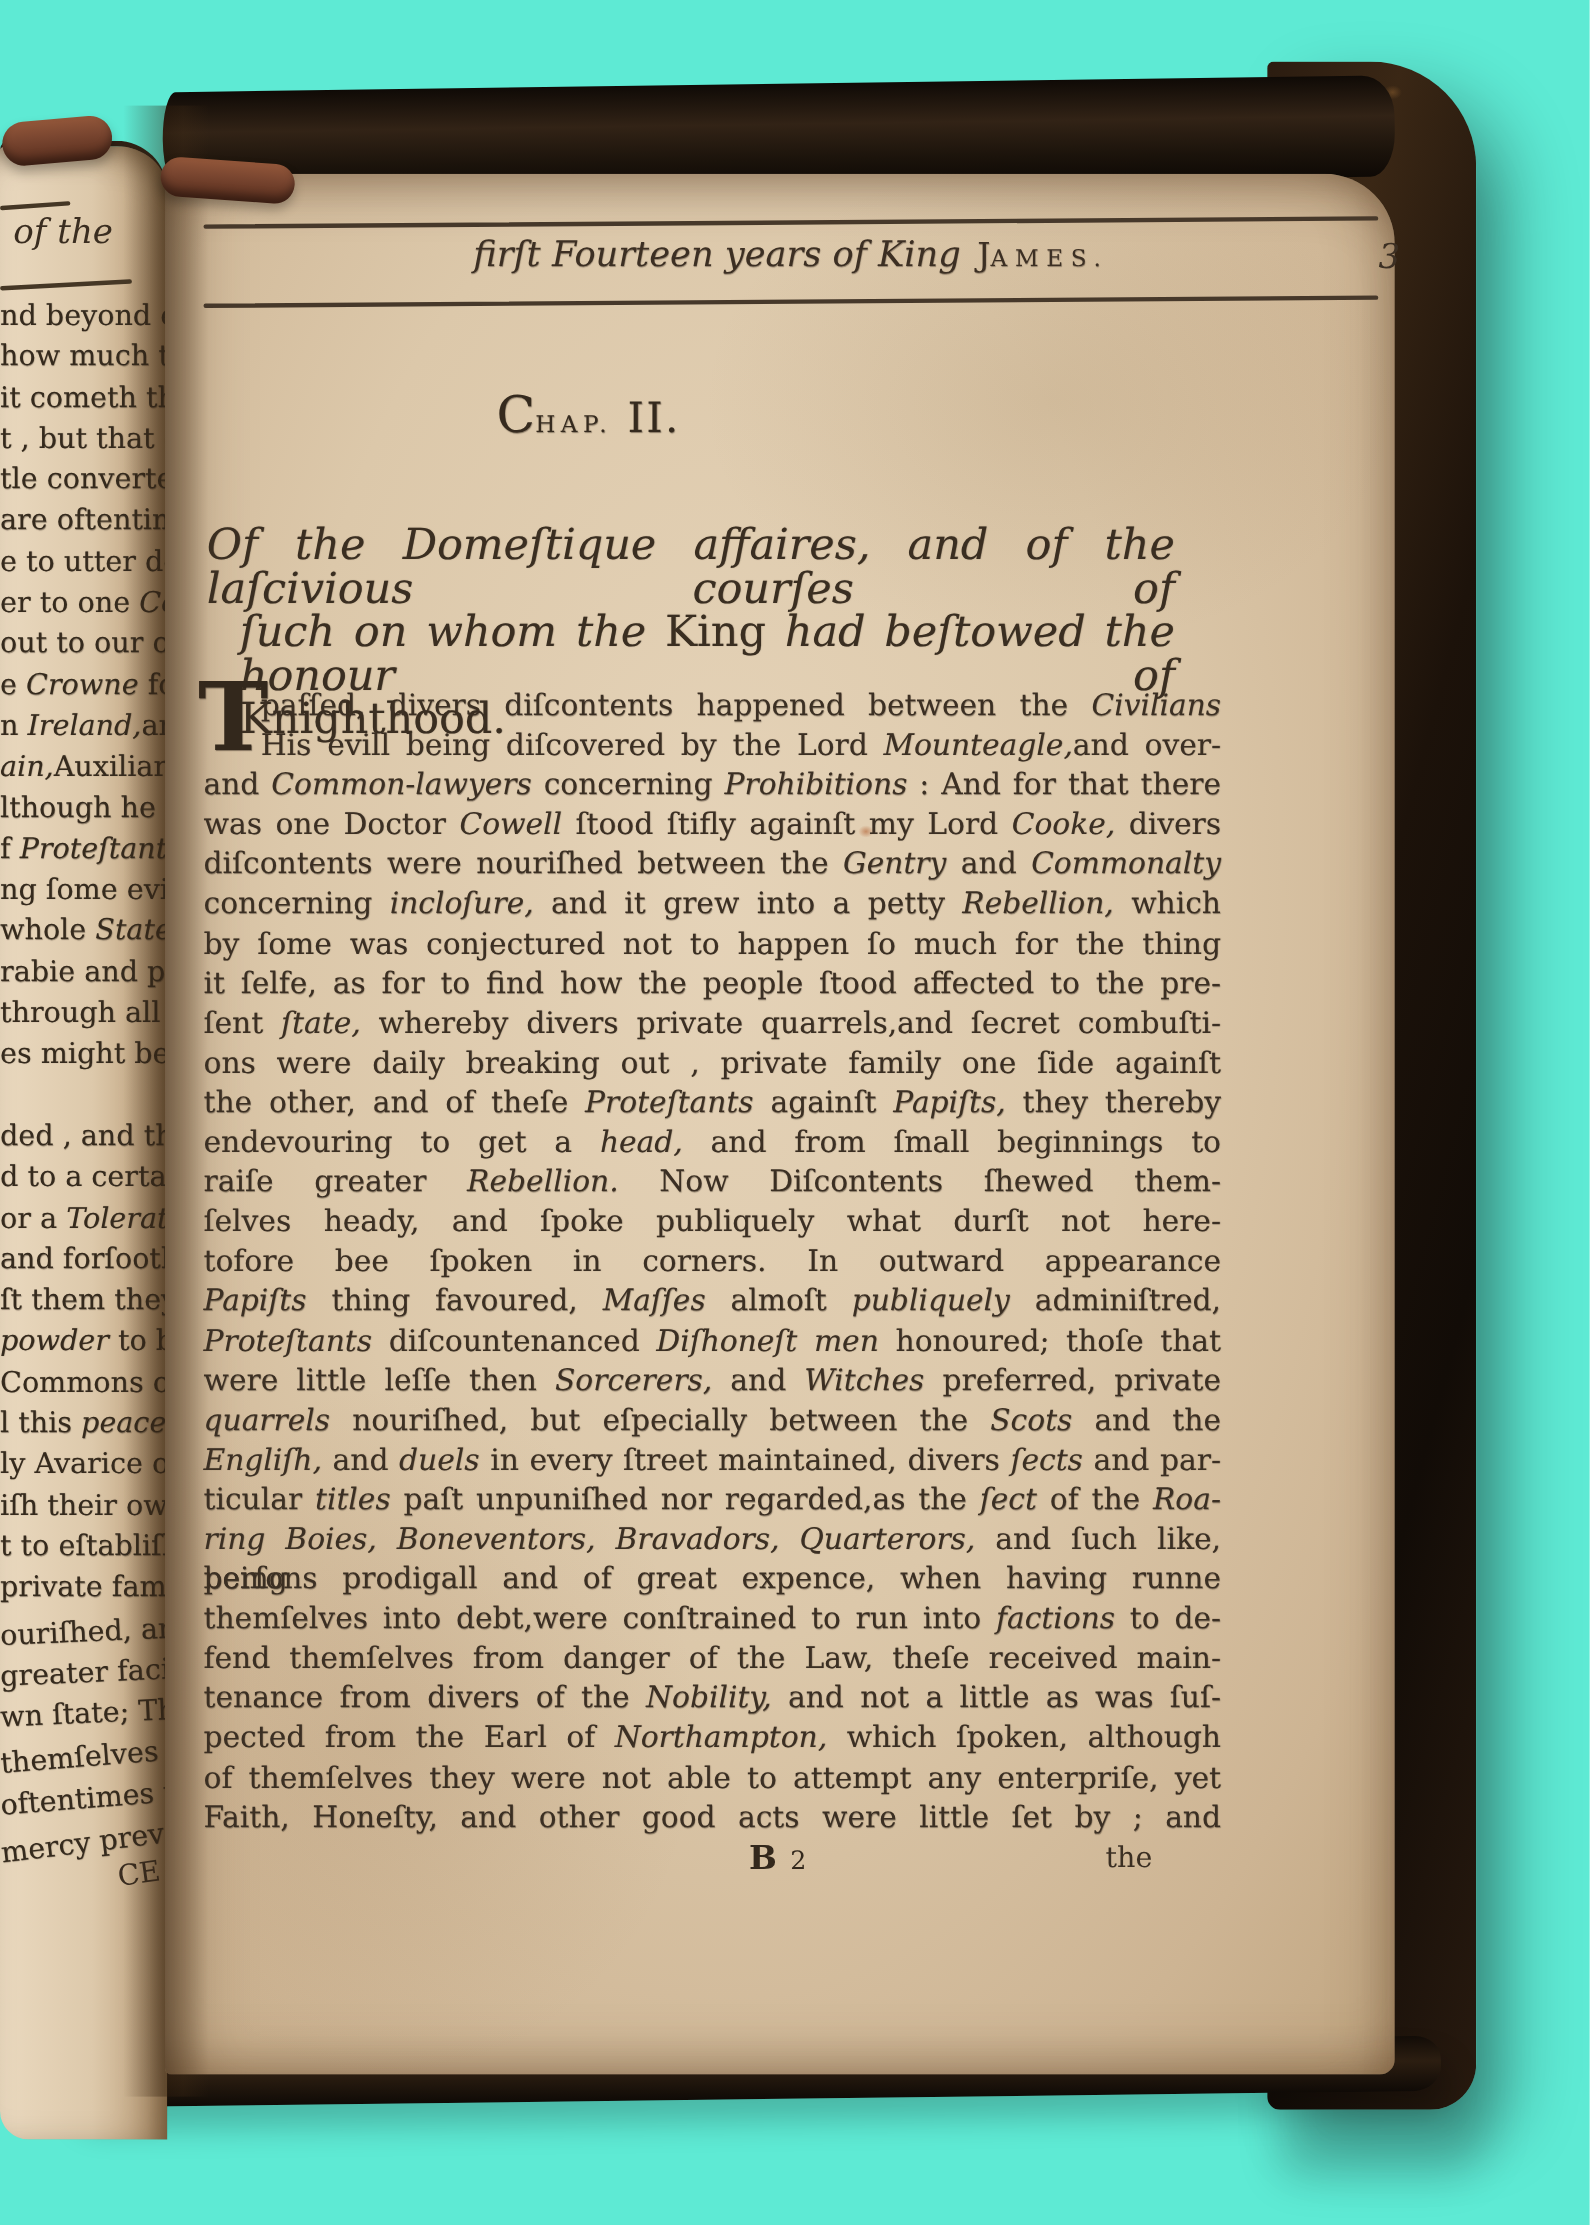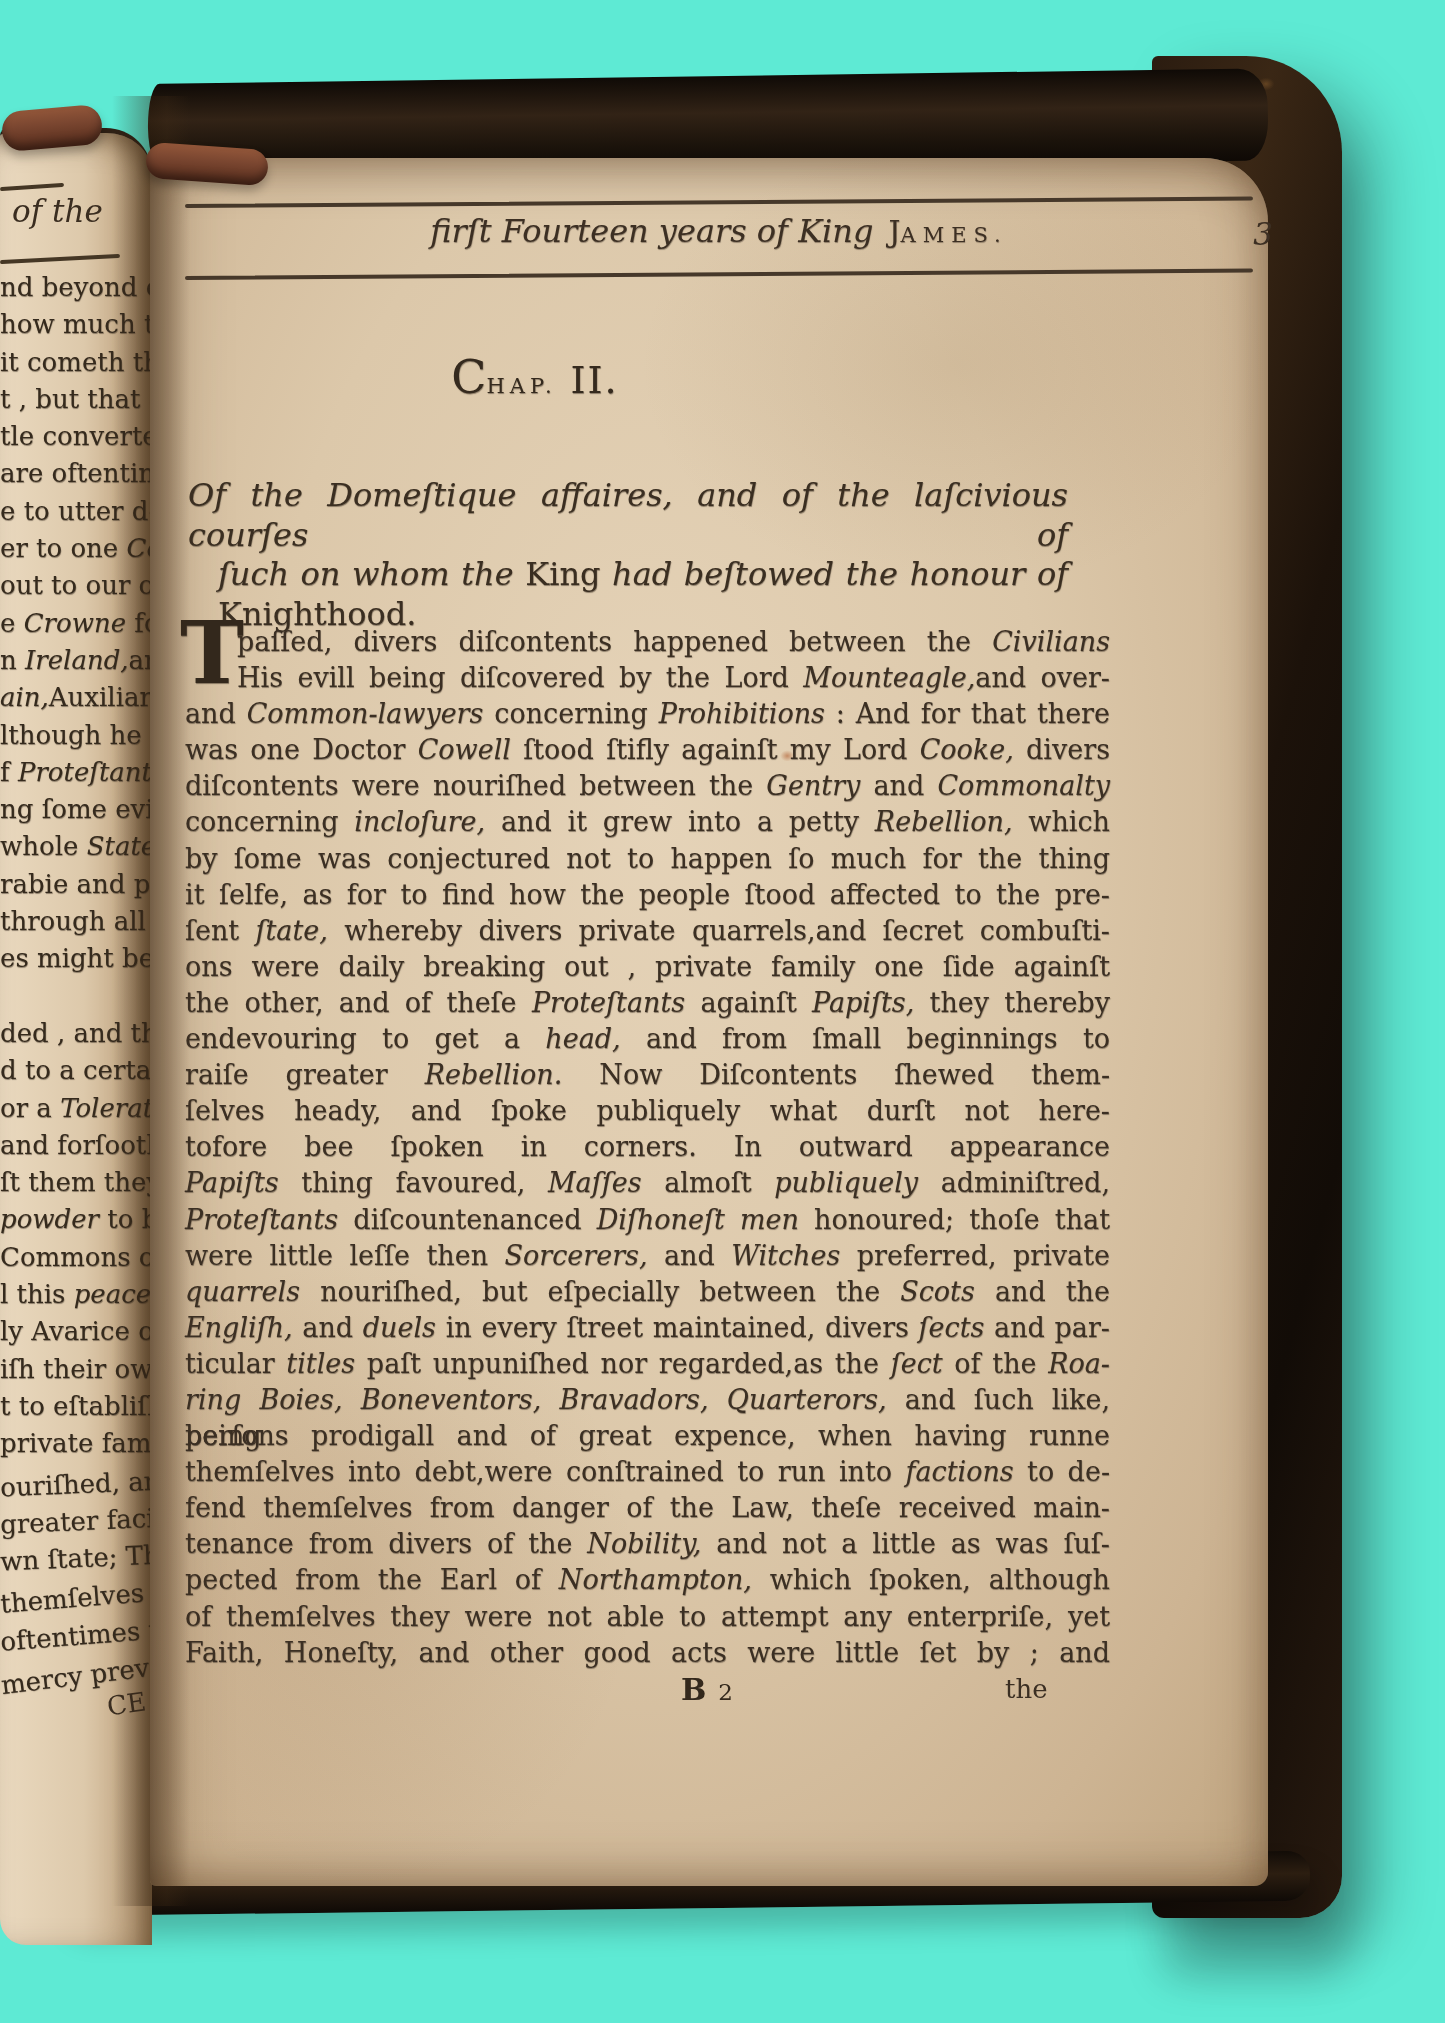--- a/index.html
+++ b/index.html
@@ -75,21 +75,21 @@
   .rh-caps{font-size:30px;margin-left:10px;}
   .rh-caps .rest{font-size:21px;letter-spacing:7px;margin-top:23px;}
   .page-number{position:absolute;left:1088px;top:58px;width:50px;text-align:center;
     font-style:italic;font-size:31px;color:#3c2f23;}
   .chap{position:absolute;left:35px;top:192px;width:700px;text-align:center;color:#352a1e;
     text-shadow:.5px .6px 1px rgba(53,42,30,.5);white-space:nowrap;}
   .chap .initial{font-size:46px;}
   .chap .small{font-size:21px;letter-spacing:5px;}
   .chap .numeral{font-size:38px;margin-left:14px;letter-spacing:2px;}
   .argument{position:absolute;left:38px;top:318px;width:880px;}
-  .a-line{font-size:32px;line-height:39.5px;color:#3a2e21;
+  .a-line{font-size:39px;line-height:39.5px;color:#3a2e21;
     text-align:justify;text-align-last:justify;text-shadow:.4px .5px .8px rgba(58,46,33,.5);}
   .a-line:nth-child(2){padding-left:30px;}
   .a-line:nth-child(3){text-align:left;text-align-last:left;padding-left:30px;}
   .dropcap{position:absolute;left:30px;top:452px;font-size:86px;line-height:1;font-weight:bold;
     color:#33281c;text-shadow:.6px .8px 1px rgba(51,40,28,.5);}
   .body-block{position:absolute;left:35px;top:466px;width:925px;}
   .b-line{font-size:27px;line-height:36.1px;height:36.1px;color:#3b2f23;
     text-align:justify;text-align-last:justify;white-space:normal;
     text-shadow:.4px .5px .8px rgba(59,47,35,.5);}
   .b-line:nth-child(1),.b-line:nth-child(2){padding-left:52px;}

